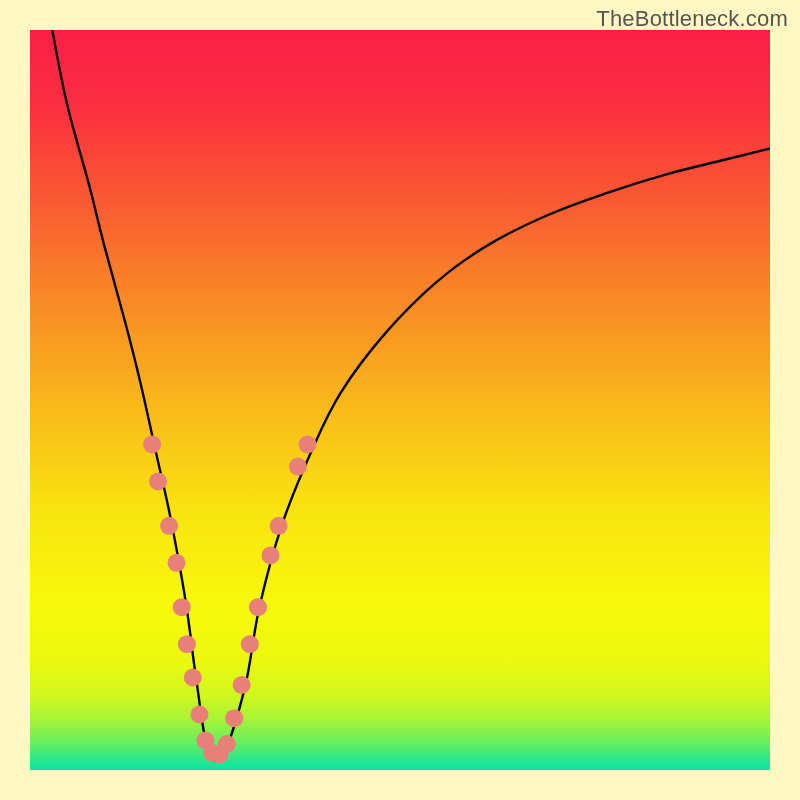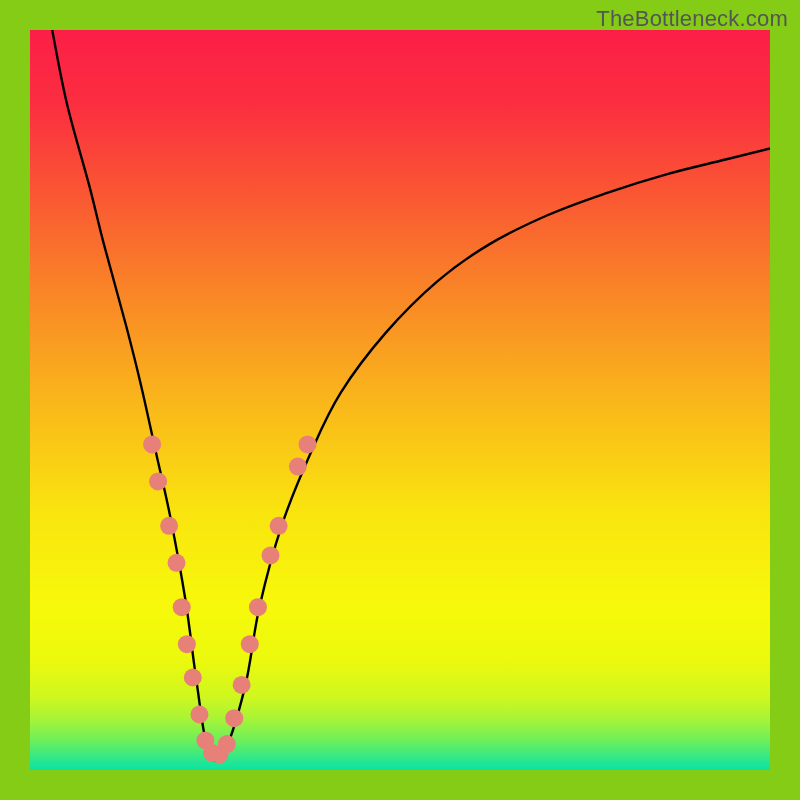--- a/index.html
+++ b/index.html
@@ -10,21 +10,21 @@
     overflow: hidden;
     background: #000;
     font-family: Arial, Helvetica, sans-serif;
   }
   .frame {
     position: absolute;
     top: 0;
     left: 0;
     width: 800px;
     height: 800px;
-    background: #84cc16;
+    background: #fef9c3;
   }
   .plot-area {
     position: absolute;
     top: 30px;
     left: 30px;
     width: 740px;
     height: 740px;
     
     overflow: hidden;
   }

